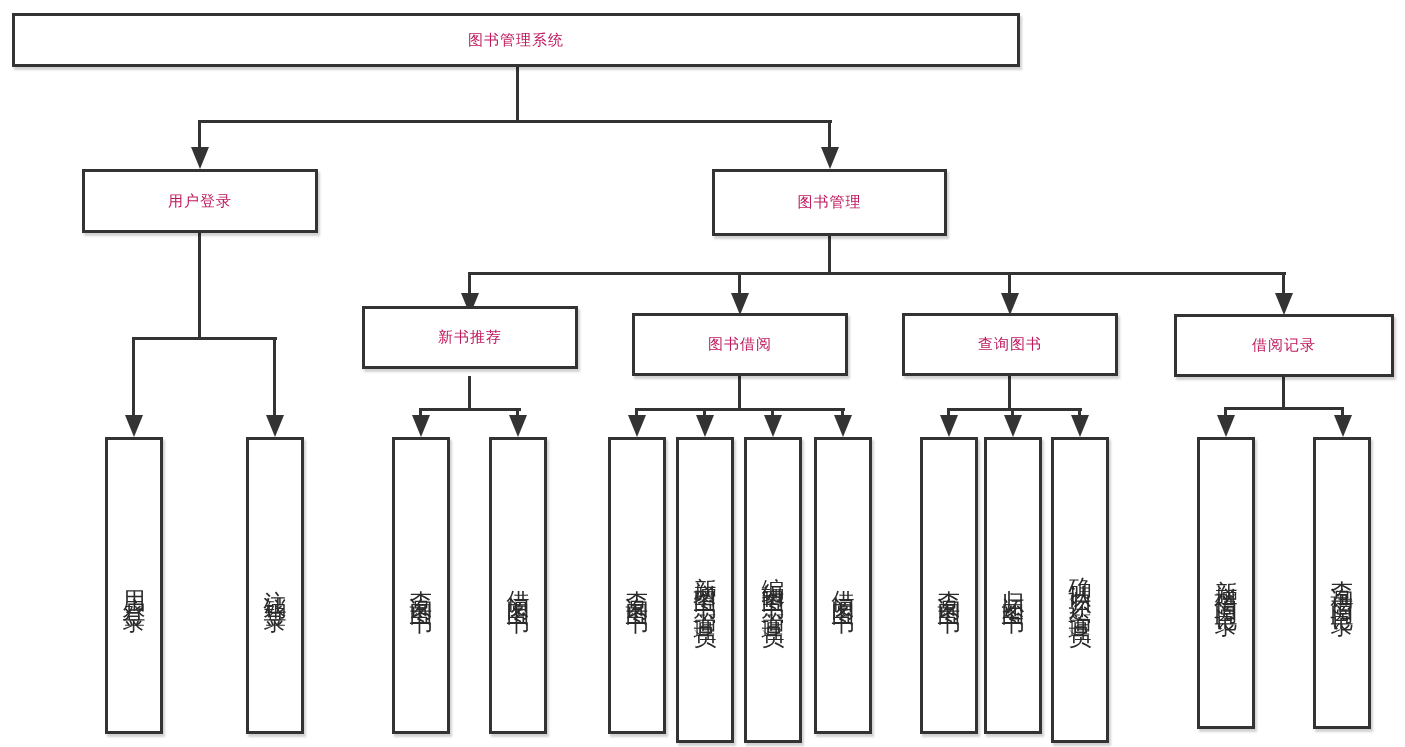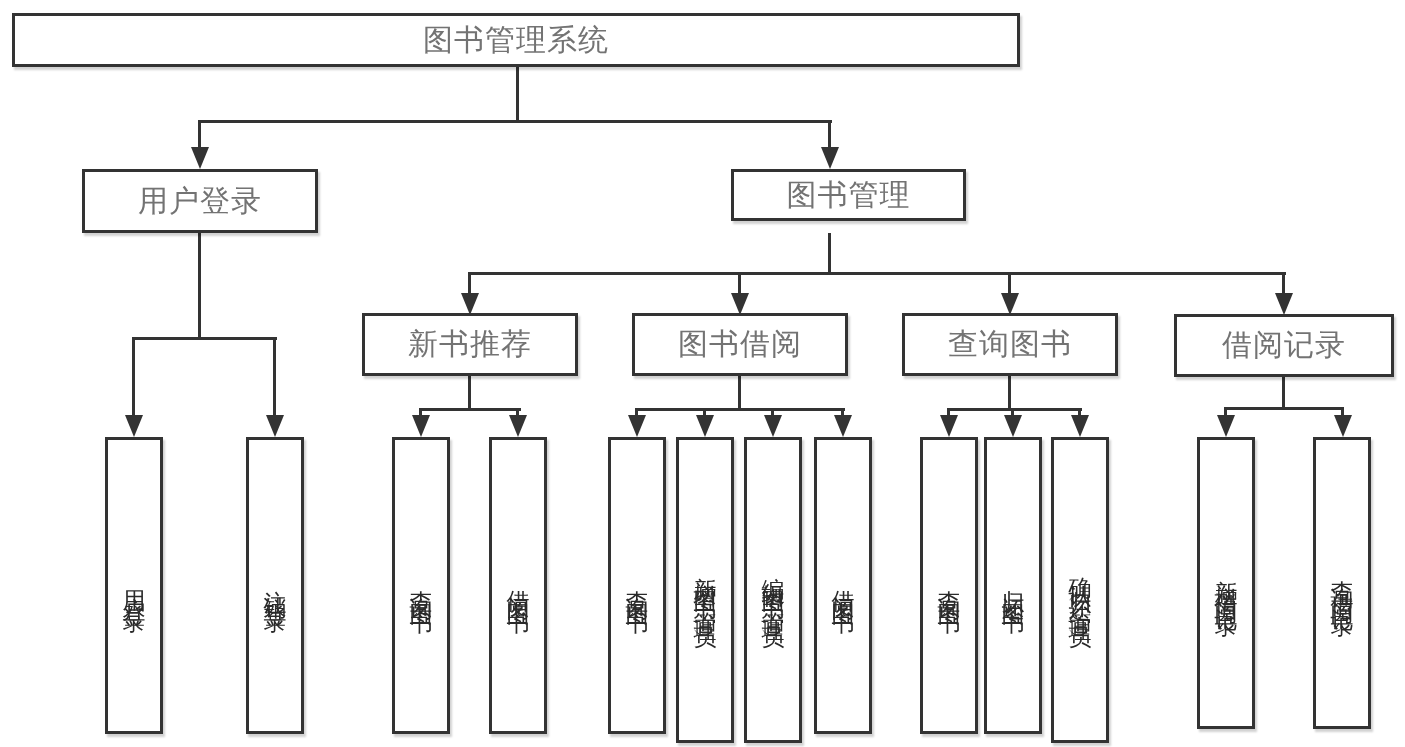--- a/index.html
+++ b/index.html
@@ -14,21 +14,21 @@
   .node{
     position:absolute;
     box-sizing:border-box;
     background:#ffffff;
     border:3px solid #333333;
     box-shadow:2px 3px 2px rgba(0,0,0,0.18);
     display:flex;align-items:center;justify-content:center;
     z-index:2;
   }
   .hlabel{
-    font-size:30px;color:#737373;letter-spacing:1px;white-space:nowrap;
+    font-size:15px;color:#be185d;letter-spacing:1px;white-space:nowrap;
   }
   .vlabel{
     writing-mode:vertical-rl;
     text-orientation:mixed;
     font-size:23px;color:#2a2a2a;
     letter-spacing:7px;line-height:1;
     white-space:nowrap;
   }
   
   .hline,.vline{position:absolute;background:#333333;z-index:1;}
@@ -59,21 +59,21 @@
   <div class="vline" style="left:516px;top:67px;height:53px;"></div>
   <div class="hline" style="left:198px;top:120px;width:634px;"></div>
   <div class="vline" style="left:198px;top:120px;height:29px;"></div>
   <div class="tri" style="left:191px;top:147px;"></div>
   <div class="vline" style="left:828px;top:120px;height:29px;"></div>
   <div class="tri" style="left:821px;top:147px;"></div>
 
   <div class="node" style="left:82px;top:169px;width:236px;height:64px;">
     <span class="hlabel">用户登录</span>
   </div>
-  <div class="node" style="left:712px;top:169px;width:235px;height:52px;margin-left:19px;">
+  <div class="node" style="left:712px;top:169px;width:235px;height:67px;">
     <span class="hlabel">图书管理</span>
   </div>
 
   <div class="vline" style="left:198px;top:233px;height:107px;"></div>
   <div class="hline" style="left:132px;top:337px;width:145px;"></div>
   <div class="vline" style="left:132px;top:337px;height:80px;"></div>
   <div class="tri" style="left:125px;top:415px;"></div>
   <div class="vline" style="left:273px;top:337px;height:80px;"></div>
   <div class="tri" style="left:266px;top:415px;"></div>
 
@@ -81,21 +81,21 @@
   <div class="hline" style="left:468px;top:272px;width:818px;"></div>
   <div class="vline" style="left:468px;top:272px;height:23px;"></div>
   <div class="tri" style="left:461px;top:293px;"></div>
   <div class="vline" style="left:738px;top:272px;height:23px;"></div>
   <div class="tri" style="left:731px;top:293px;"></div>
   <div class="vline" style="left:1008px;top:272px;height:23px;"></div>
   <div class="tri" style="left:1001px;top:293px;"></div>
   <div class="vline" style="left:1282px;top:272px;height:23px;"></div>
   <div class="tri" style="left:1275px;top:293px;"></div>
 
-  <div class="node" style="left:362px;top:313px;width:216px;height:63px;">
+  <div class="node" style="left:362px;top:306px;width:216px;height:63px;">
     <span class="hlabel">新书推荐</span>
   </div>
   <div class="node" style="left:632px;top:313px;width:216px;height:63px;">
     <span class="hlabel">图书借阅</span>
   </div>
   <div class="node" style="left:902px;top:313px;width:216px;height:63px;">
     <span class="hlabel">查询图书</span>
   </div>
   <div class="node" style="left:1174px;top:314px;width:220px;height:63px;text-align:center;">
     <span class="hlabel">借阅记录</span>

